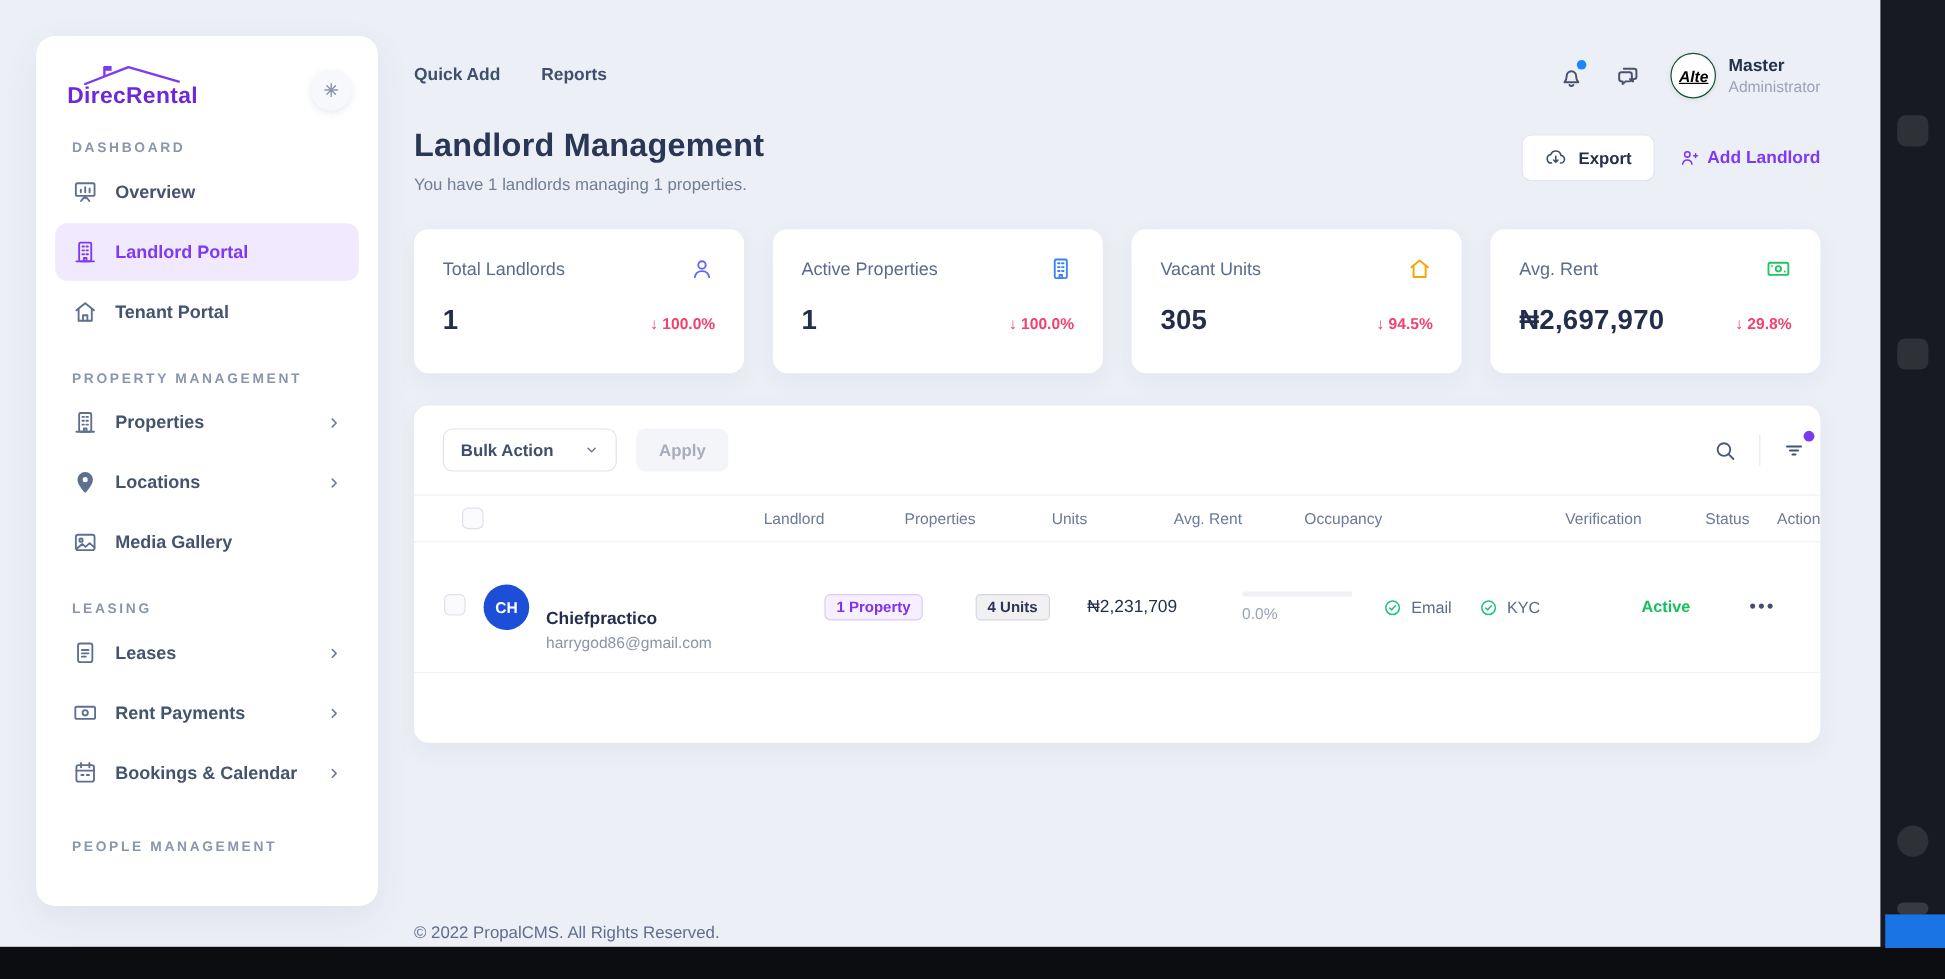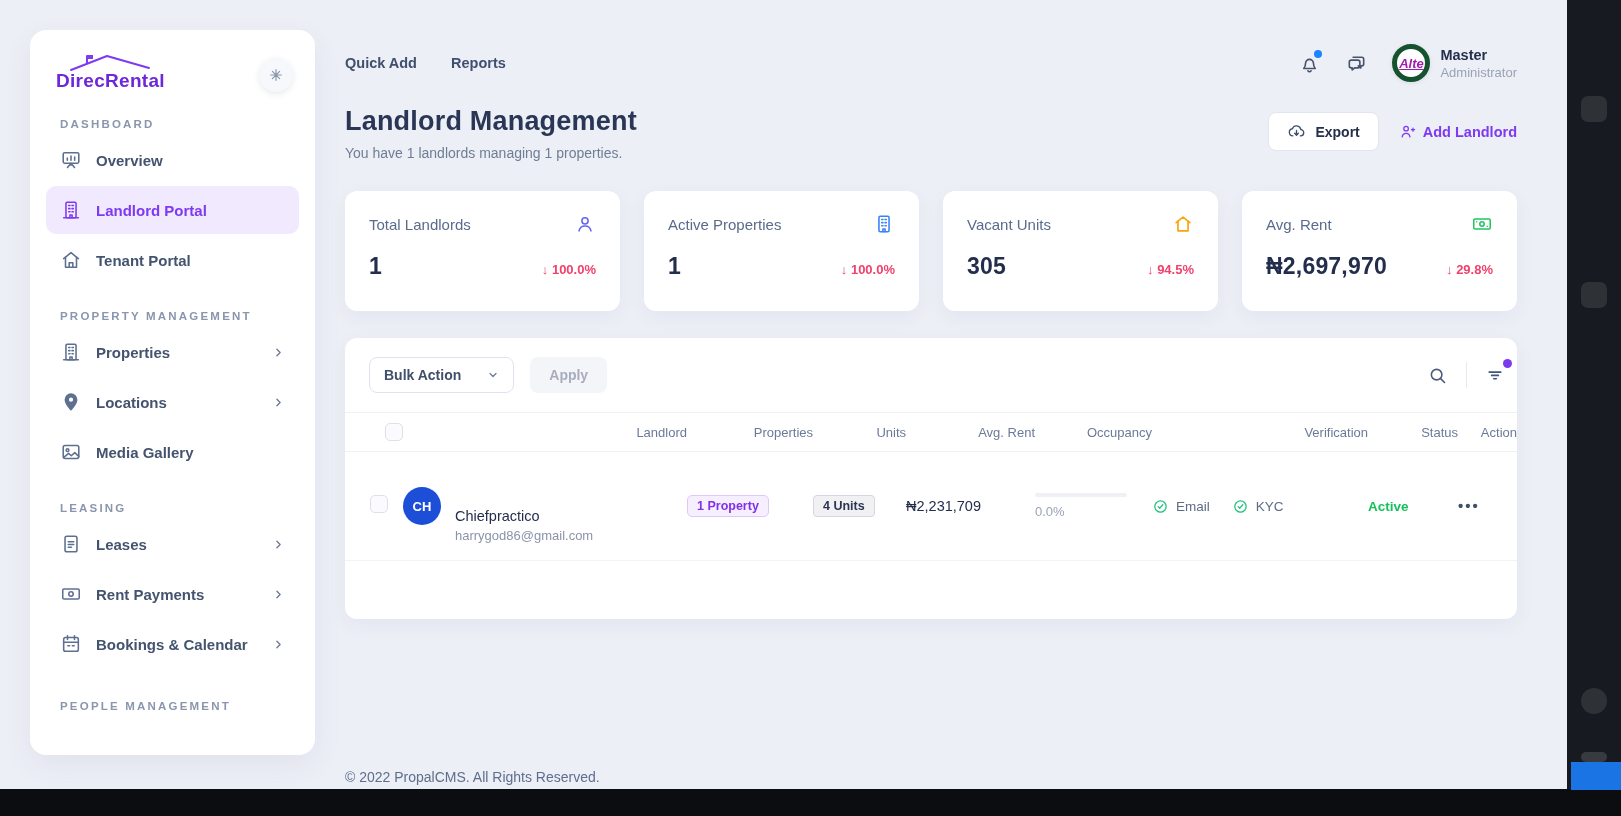--- a/index.html
+++ b/index.html
@@ -33,23 +33,23 @@
 
   
   .main { position:absolute; left:345px; top:0; width:1172px; z-index:1; }
   .topbar { display:flex; align-items:center; margin-top:42px; height:42px; }
   .topbar-menu { display:flex; gap:34px; }
   .topbar-menu .menu-item { font-size:14.5px; font-weight:700; color:#3f4f6e; cursor:pointer; }
   .topbar-right { margin-left:auto; display:flex; align-items:center; gap:24px; }
   .icon-btn { color:#47536b; cursor:pointer; position:relative; display:flex; }
   .noti-dot { position:absolute; top:-2px; right:-1px; width:8px; height:8px; border-radius:50%; background:#1b84ff; }
   .user-block { display:flex; align-items:center; gap:10px; cursor:pointer; }
-  .user-avatar { width:38px; height:38px; border-radius:50%; background:#fff; border:5px solid #14532d;
+  .user-avatar { width:38px; height:38px; border-radius:50%; background:#fff; border:1px solid #14532d;
                  display:flex; align-items:center; justify-content:center; font-size:13px; font-weight:800;
-                 font-style:italic; color:#a21caf; box-shadow:0 1px 4px rgba(60,70,110,.12);text-decoration:underline; }
+                 font-style:italic; color:#000000; box-shadow:0 1px 4px rgba(60,70,110,.12);text-decoration:underline; }
   .user-name { font-size:14.5px; font-weight:700; color:#23304d; }
   .user-role { font-size:13px; color:#9aa3b5; margin-top:2px; }
 
   .title-row { display:flex; align-items:flex-start; margin-top:22px; }
   .page-title { font-size:27px; font-weight:700; color:#2a3655; letter-spacing:.2px; }
   .page-sub { font-size:14px; color:#6f7d95; margin-top:8px; }
   .title-actions { margin-left:auto; display:flex; align-items:center; gap:20px; margin-top:6px; }
   .export-btn { display:flex; align-items:center; gap:9px; background:#fff; border:1px solid #e1e5ef; border-radius:8px;
                 padding:9px 18px; font-size:14px; font-weight:700; color:#252f4a; cursor:pointer; }
   .export-btn svg { color:#3f4f6e; }
@@ -84,21 +84,21 @@
   col.c-check{width:58px;} col.c-landlord{width:284px;} col.c-props{width:126px;} col.c-units{width:93px;}
   col.c-rent{width:129px;} col.c-occ{width:117px;} col.c-ver{width:216px;} col.c-status{width:90px;} col.c-action{width:59px;}
   thead tr { border-top:1px solid #eef0f4; border-bottom:1px solid #eef0f4; }
   th { font-size:13px; font-weight:500; color:#6b7a99; text-align:right; padding:10px 0; }
   td { vertical-align:middle; padding:17px 0; border-bottom:1px solid #f1f3f7; }
   .cell-pad { padding-left:25px; }
   .checkbox { width:18px; height:18px; border:1.5px solid #dde1ec; border-radius:5px; background:#fbfbfd; cursor:pointer; }
   .landlord-cell { display:flex; align-items:center; gap:14px; }
   .row-avatar { width:38px; height:38px; border-radius:50%; background:#1d4ed8; color:#fff; font-size:13px;
                 font-weight:700; display:flex; align-items:center; justify-content:center; flex:0 0 38px; }
-  .row-name { font-size:14.5px; font-weight:400; color:#232e4d;margin-top:39px; }
+  .row-name { font-size:14.5px; font-weight:700; color:#232e4d;margin-top:39px; }
   .row-email { font-size:13px; color:#8b94a9; margin-top:4px; }
   .badge-purple { display:inline-block; background:#f6efff; color:#8231e8; border:1px solid #ddc8f8;
                   border-radius:5px; padding:3px 9px; font-size:12.5px; font-weight:600; }
   .badge-gray { display:inline-block; background:#f1f1f3; color:#2b3654; border:1px solid #d4d7e3;
                 border-radius:4px; padding:3px 9px; font-size:12.5px; font-weight:600; }
   .rent-val { font-size:14.5px; font-weight:400; color:#232e4d; }
   .occ-bar { width:92px; height:4px; border-radius:2px; background:#f0f1f5; overflow:hidden; }
   .occ-fill { height:100%; background:#7c30e8; width:0; }
   .occ-text { font-size:13px; color:#9aa3b5; margin-top:7px; }
   .verify-cell { display:flex; align-items:center; gap:22px; }

